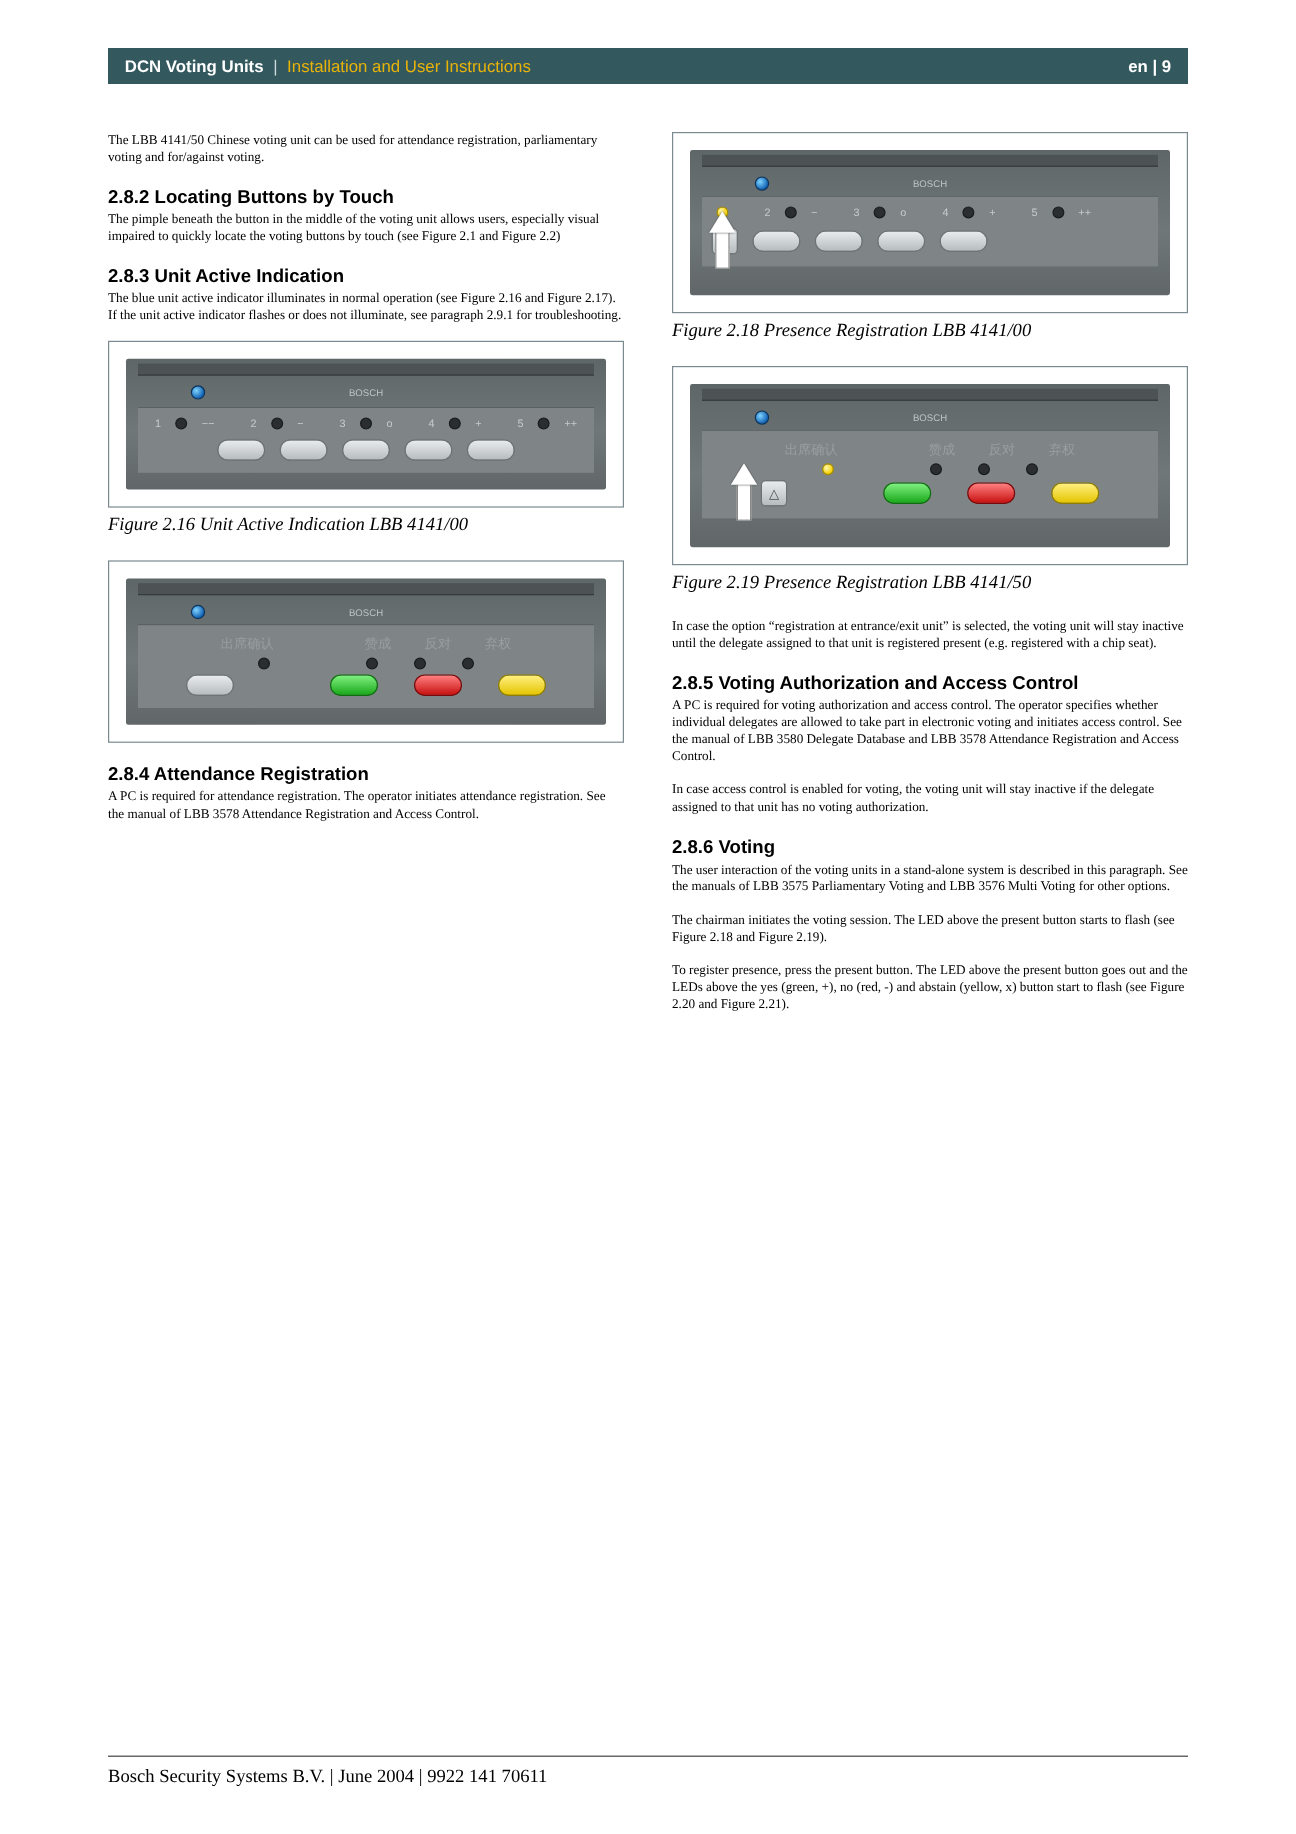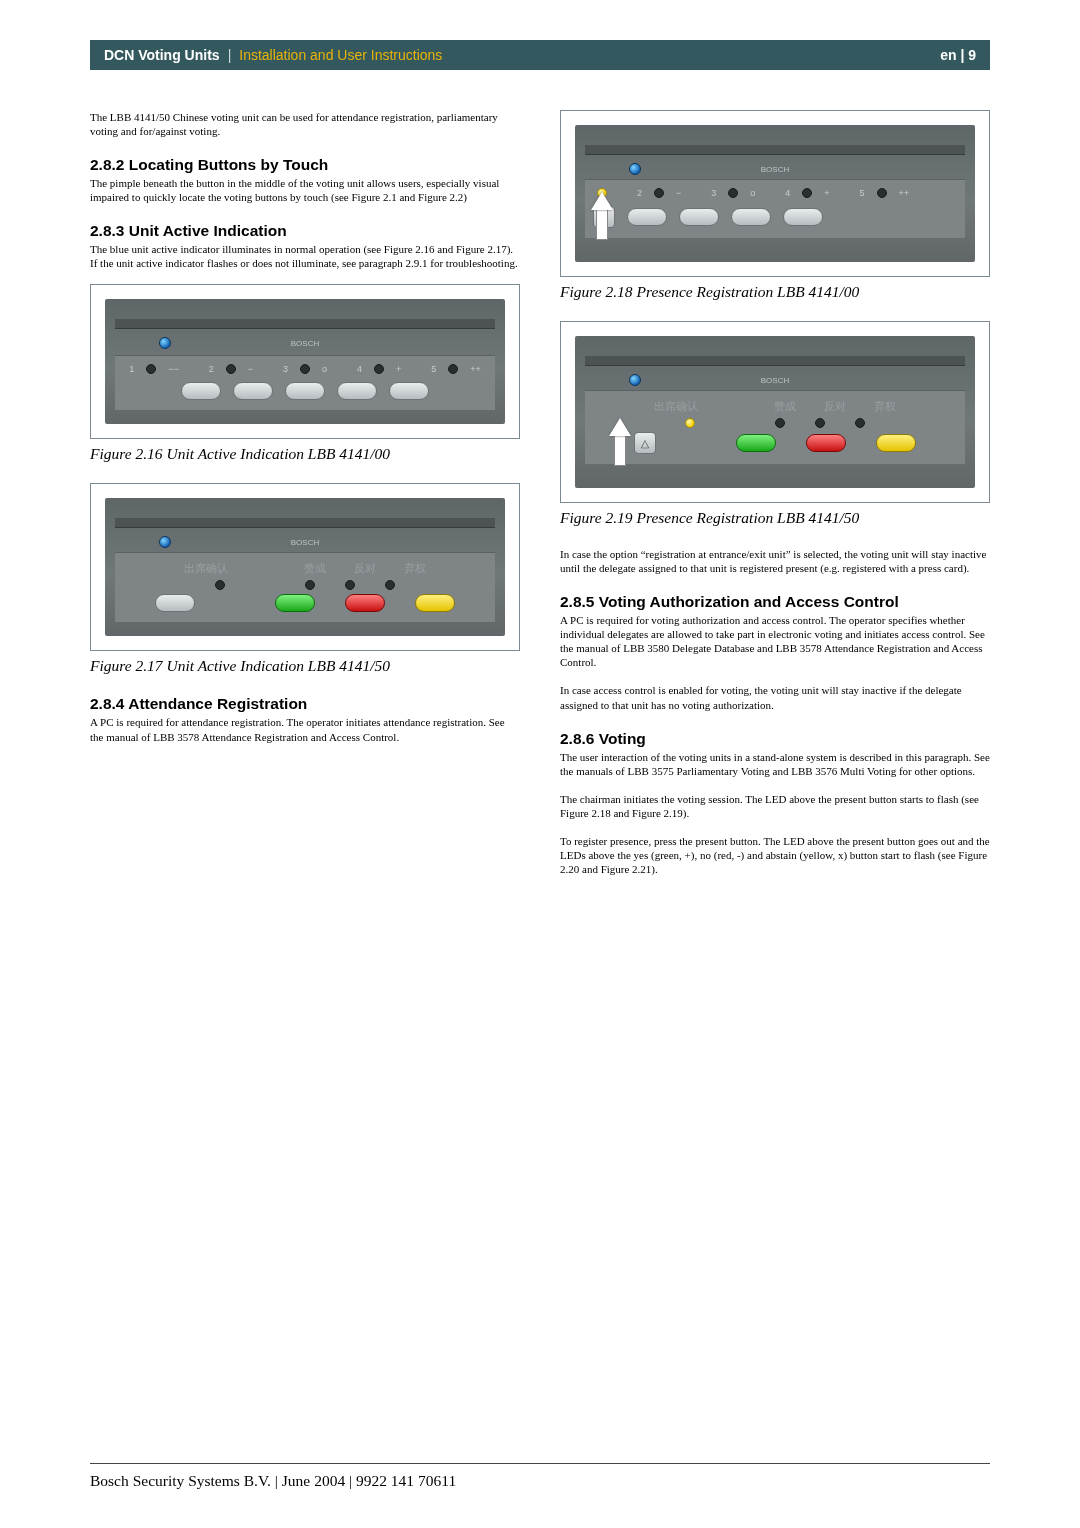--- a/index.html
+++ b/index.html
@@ -68,21 +68,21 @@
 
   
   .device-frame {
     border: 1px solid #7a8a90;
     background: #fff;
     padding: 14px 14px;
   }
   .device {
     background: linear-gradient(#5f6668, #707779 55%, #616769);
     border-radius: 2px;
-    padding: 20px 10px 14px 10px;
+    padding: 4px 10px 14px 10px;
     position: relative;
     text-align: right;
   }
   .dev-top {
     background: #4d5355;
     height: 10px;
     margin: 0 0 8px 0;
     border-bottom: 1px solid #353a3c;
   }
   .led-blue {
@@ -237,21 +237,20 @@
             <div class="row" style="gap:30px;">
               <span class="btn-pill"></span>
               <span style="width:20px"></span>
               <span class="btn-pill green"></span>
               <span class="btn-pill red"></span>
               <span class="btn-pill yellow"></span>
             </div>
           </div>
         </div>
       </div>
-      <div class="caption">Figure 2.17 Unit Active Indication LBB 4141/50</div>
 
       <div class="subhead">2.8.4  Attendance Registration</div>
       <p>A PC is required for attendance registration. The operator initiates attendance registration. See the manual of LBB 3578 Attendance Registration and Access Control.</p>
 
     </div>
 
     <div class="col">
 
       <div class="device-frame" style="position:relative;">
         <div class="device" style="padding-bottom:24px;">
@@ -331,21 +330,21 @@
             </div>
             <div class="arrow-up" style="left:24px;">
               <div class="head"></div>
                 <div class="shaft"></div>
             </div>
           </div>
         </div>
       </div>
       <div class="caption">Figure 2.19 Presence Registration LBB 4141/50</div>
 
-      <p>In case the option “registration at entrance/exit unit” is selected, the voting unit will stay inactive until the delegate assigned to that unit is registered present (e.g. registered with a press card).</p>
+      <p>In case the option “registration at entrance/exit unit” is selected, the voting unit will stay inactive until the delegate assigned to that unit is registered present (e.g. registered with a chip seat).</p>
 
       <div class="subhead">2.8.5  Voting Authorization and Access Control</div>
       <p>A PC is required for voting authorization and access control. The operator specifies whether individual delegates are allowed to take part in electronic voting and initiates access control. See the manual of LBB 3580 Delegate Database and LBB 3578 Attendance Registration and Access Control.</p>
       <p>In case access control is enabled for voting, the voting unit will stay inactive if the delegate assigned to that unit has no voting authorization.</p>
 
       <div class="subhead">2.8.6  Voting</div>
       <p>The user interaction of the voting units in a stand-alone system is described in this paragraph. See the manuals of LBB 3575 Parliamentary Voting and LBB 3576 Multi Voting for other options.</p>
       <p>The chairman initiates the voting session. The LED above the present button starts to flash (see Figure 2.18 and Figure 2.19).</p>
       <p>To register presence, press the present button. The LED above the present button goes out and the LEDs above the yes (green, +), no (red, -) and abstain (yellow, x) button start to flash (see Figure 2.20 and Figure 2.21).</p>
 

